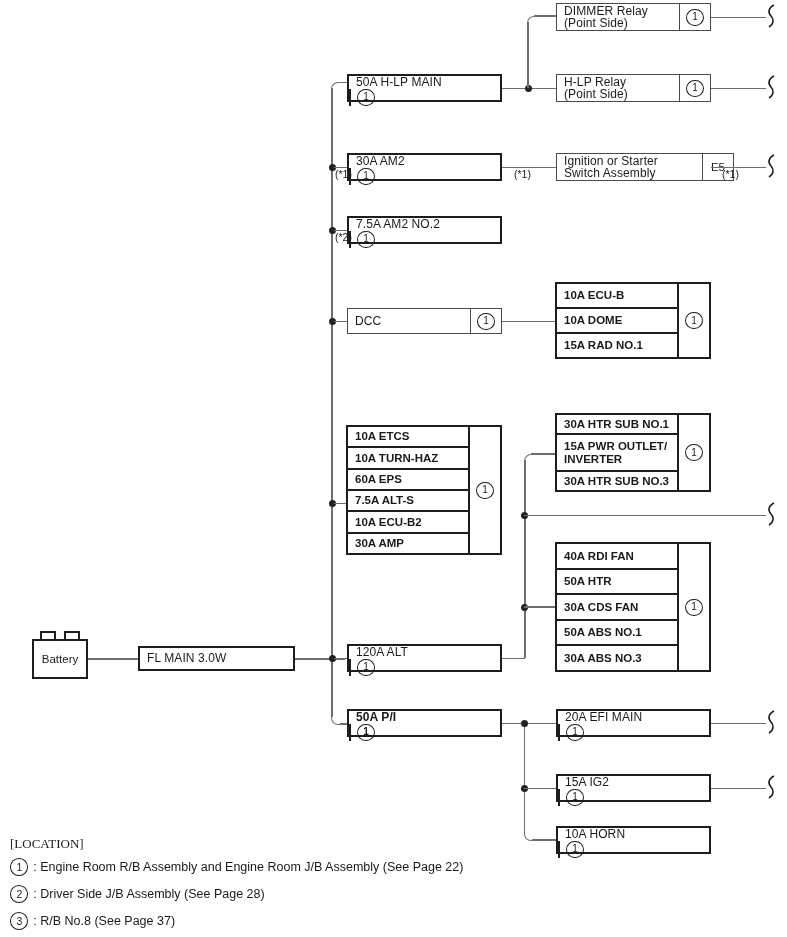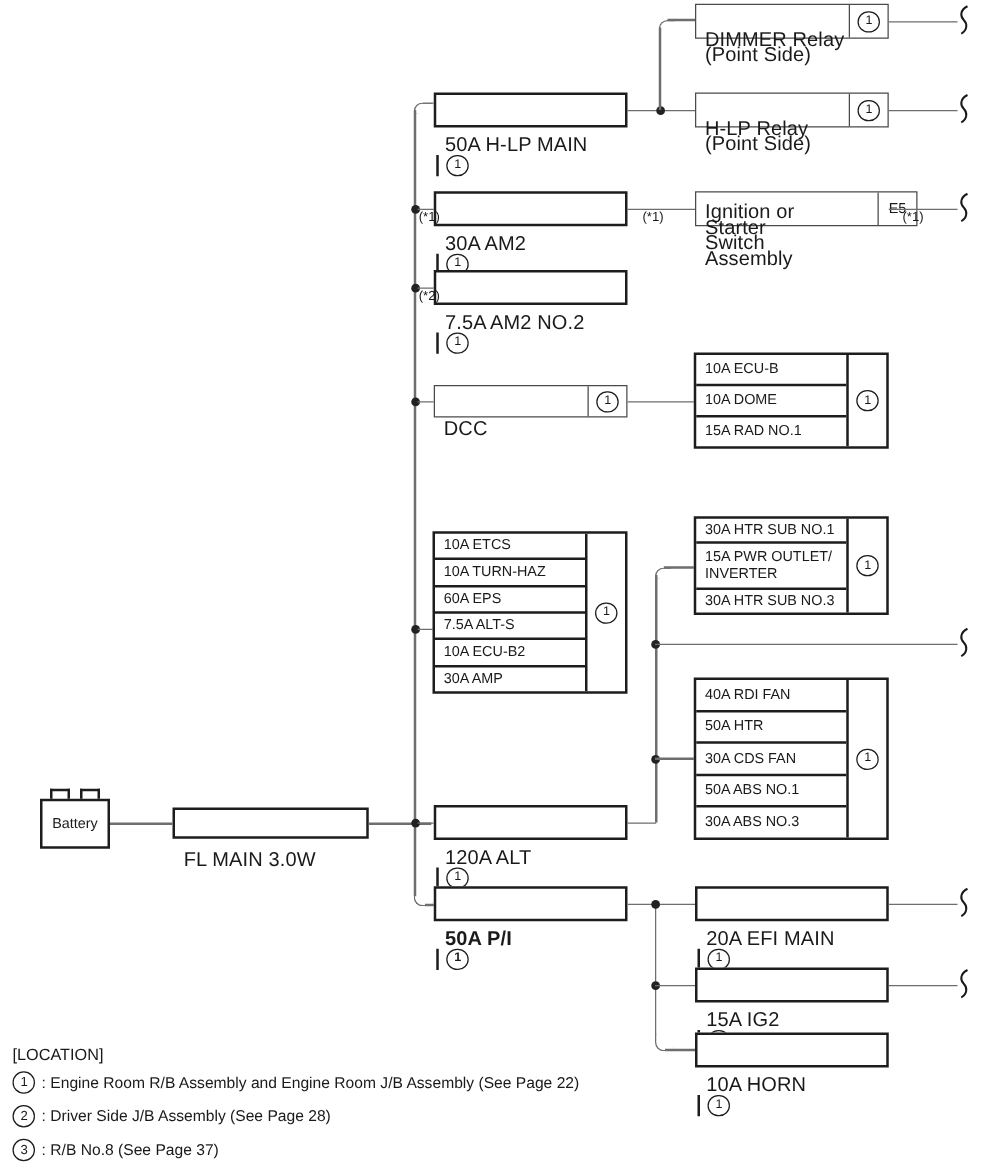--- a/index.html
+++ b/index.html
@@ -49,26 +49,25 @@
     align-items:stretch;
   }
   .box.thick{border:2.2px solid #1d1d1d;flex-direction:column;}
   .box.thin{border:1.3px solid #4a4a4a;}
 
   .box .label{
     flex:1 1 auto;
     display:flex;
     align-items:center;
     padding-left:7px;
-    font-size:16px;
+    font-size:12px;
     line-height:12.5px;
     letter-spacing:.1px;
     white-space:pre-line;
     color:#1a1a1a;
-    margin-top:35px;
   }
   .box .code{
     flex:0 0 auto;
     width:30px;
     display:flex;
     align-items:center;
     justify-content:center;
     font-size:11.5px;
   }
   .box.thick > .code{border-left:2.2px solid #1d1d1d;}
@@ -102,20 +101,21 @@
   }
   .stack .rows .row{
     flex:1 1 0;
     display:flex;
     align-items:center;
     padding-left:7px;
     font-size:11.5px;
     line-height:12.5px;
     white-space:pre-line;
     border-bottom:2.2px solid #1d1d1d;
+    font-weight:bold;
   }
   .stack .rows .row.tall{flex:2 2 0;}
   .stack .rows .row:last-child{border-bottom:none;}
   .stack .code{
     flex:0 0 auto;
     width:30px;
     display:flex;
     align-items:center;
     justify-content:center;
     border-left:2.2px solid #1d1d1d;
@@ -144,21 +144,21 @@
   
   .note{
     position:absolute;
     font-size:10.5px;
     color:#1a1a1a;
     white-space:nowrap;
   }
 
   
   .legend{position:absolute;left:10px;top:836px;width:520px;}
-  .legend .ltitle{font-size:13px;margin-bottom:6px;}
+  .legend .ltitle{font-size:13px;margin-bottom:6px;font-family:Liberation Serif, serif;}
   .legend .lrow{
     display:flex;align-items:center;
     font-size:12.5px;
     margin-bottom:9px;
     white-space:nowrap;
   }
   .legend .lrow .circnum{margin-right:5px;width:16px;height:16px;font-size:10.5px;}
 </style>
 </head>
 <body>

